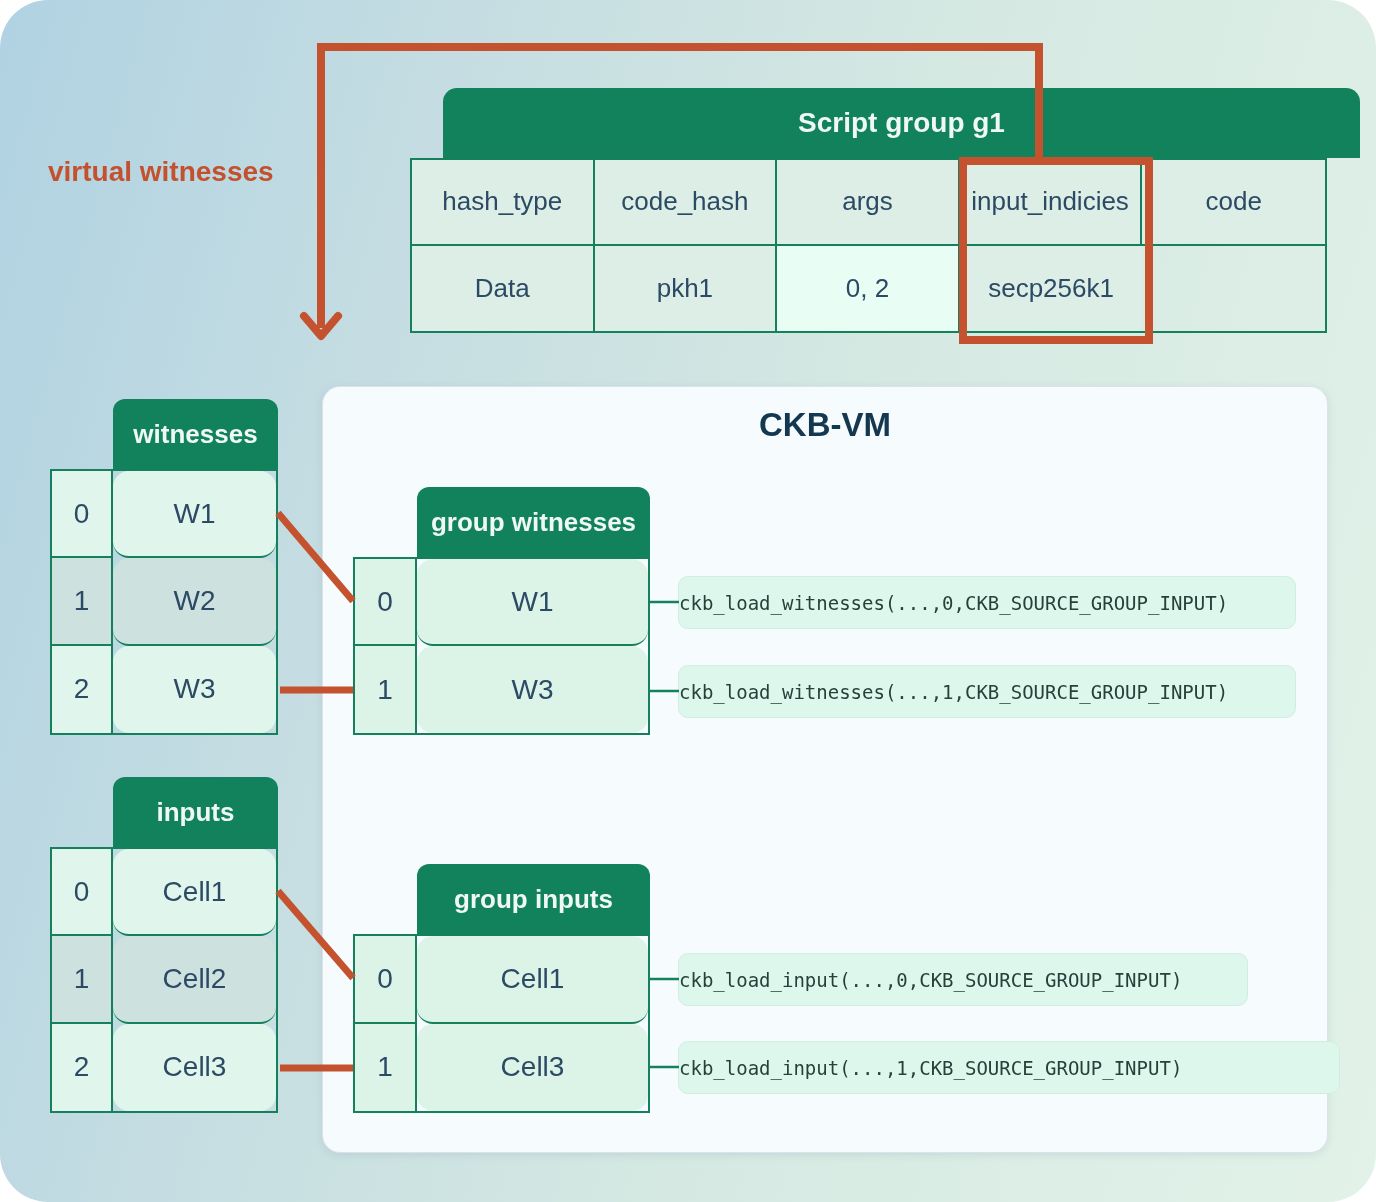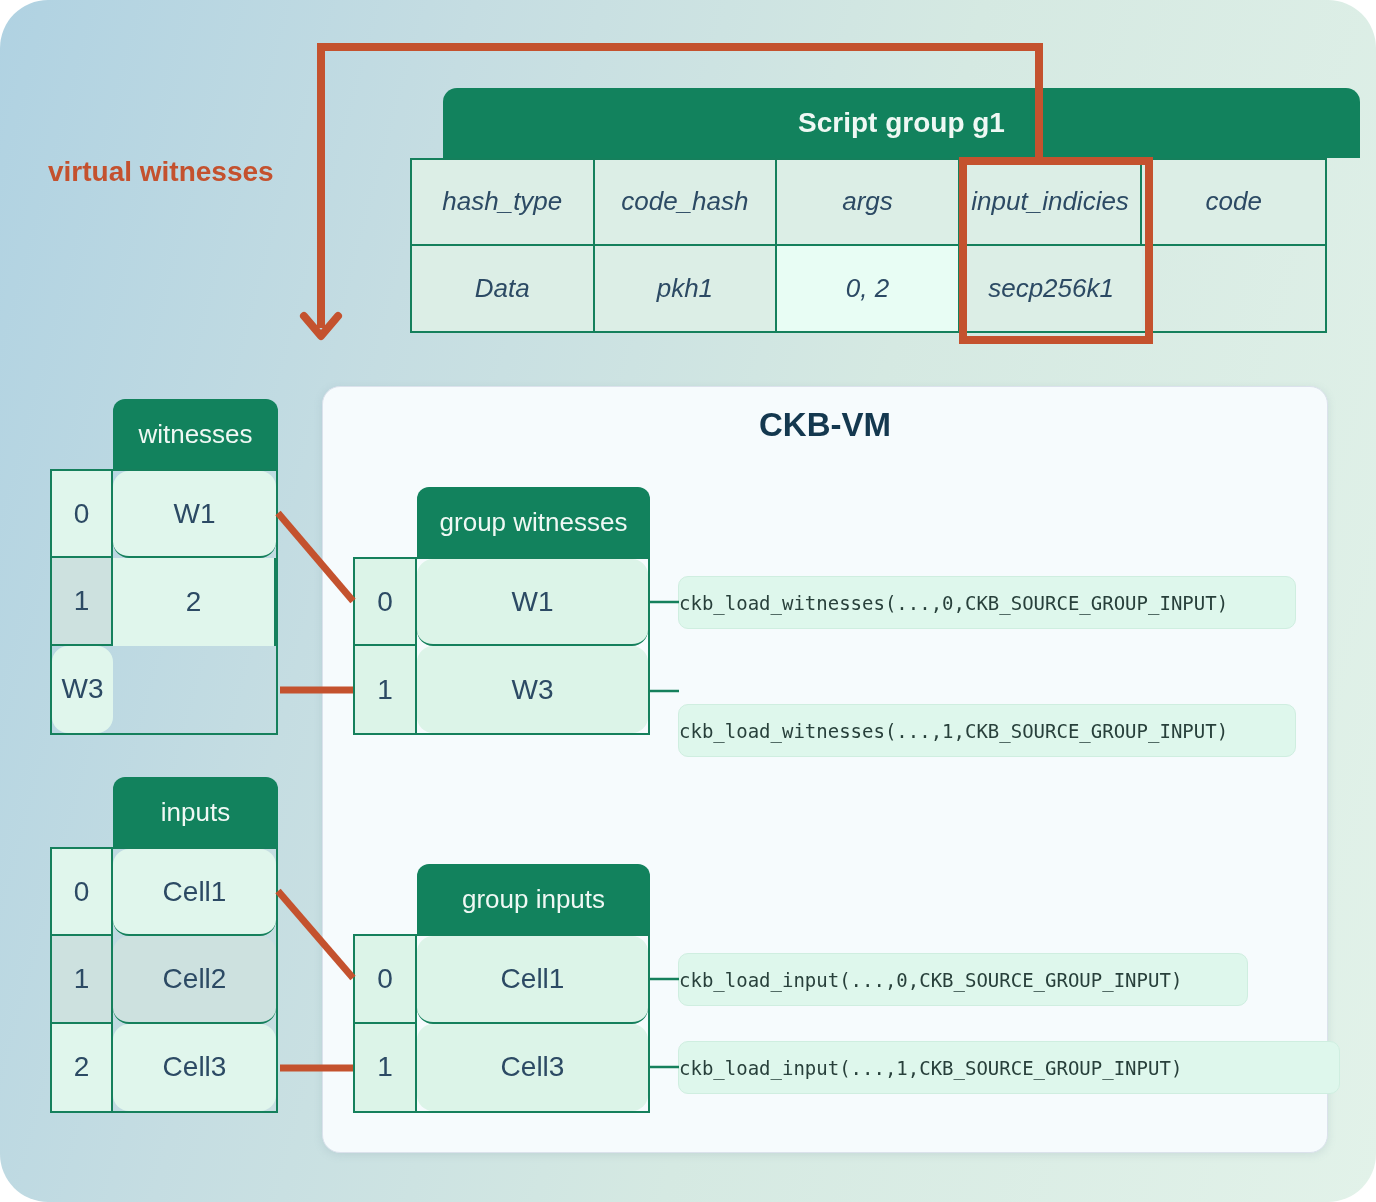--- a/index.html
+++ b/index.html
@@ -22,21 +22,21 @@
     display:flex; align-items:center; justify-content:center;margin-left:33px;
   }
   .sg-grid {
     left:410px; top:158px; width:917px; height:175px;
     display:grid; grid-template-columns:repeat(5,1fr); grid-template-rows:1fr 1fr;
     border:2px solid #15805C;
   }
   .sg-cell {
     display:flex; align-items:center; justify-content:center;
     font-size:26px; color:#2C4A64; background:#DCEEE6;
-    border-right:2px solid #15805C; border-bottom:2px solid #15805C;font-style:italic;
+    border-right:2px solid #15805C; border-bottom:2px solid #15805C;
   }
   .sg-cell.last-col { border-right:none; }
   .sg-cell.last-row { border-bottom:none; }
   .sg-cell.hl-value { background:#E8FDF4; }
   .sg-highlight {
     left:959px; top:157px; width:194px; height:187px;
     border:8px solid #C4522E; pointer-events:none; z-index:6;
   }
 
   
@@ -44,21 +44,21 @@
     left:322px; top:386px; width:1006px; height:767px;
     background:#F6FBFD; border:1px solid #dbe2ec; border-radius:18px;
     box-shadow:0 2px 8px rgba(110,140,155,0.18);
   }
   .vm-title { left:322px; top:406px; width:1006px; text-align:center;
     font-size:33px; font-weight:bold; color:#14384F; }
 
   
   .mini-head {
     background:#12825D; border-radius:12px 12px 0 0;
-    color:#EFF8F4; font-weight:normal; font-size:26px;
+    color:#EFF8F4; font-weight:bold; font-size:26px;
     display:flex; align-items:center; justify-content:center; height:70px;
   }
   .mini-grid { display:grid; border:2px solid #15805C; }
   .mini-cell {
     display:flex; align-items:center; justify-content:center;
     font-size:28px; color:#2C4A64;
     border-right:2px solid #15805C; border-bottom:2px solid #15805C;
   }
   .mini-cell.last-col { border-right:none;border-radius:16px; }
   .mini-cell.last-row { border-bottom:none; }
@@ -101,20 +101,21 @@
 
   <div class="abs vm-panel"></div>
   <div class="abs vm-title">CKB-VM</div>
 
   <div class="abs" style="left:50px; top:399px; width:228px;">
     <div class="abs mini-head" style="left:63px; top:0; width:165px;">witnesses</div>
     <div class="abs mini-grid" style="left:0; top:70px; width:228px; height:266px; grid-template-columns:61px 1fr; grid-template-rows:1fr 1fr 1fr;">
       <div class="mini-cell bg-mint">0</div>
       <div class="mini-cell bg-mint last-col">W1</div>
       <div class="mini-cell bg-dim">1</div>
+      <div class="mini-cell bg-dim last-col">W2</div>
       <div class="mini-cell bg-mint last-row">2</div>
       <div class="mini-cell bg-mint last-row last-col">W3</div>
     </div>
   </div>
 
   <div class="abs" style="left:50px; top:777px; width:228px;">
     <div class="abs mini-head" style="left:63px; top:0; width:165px;">inputs</div>
     <div class="abs mini-grid" style="left:0; top:70px; width:228px; height:266px; grid-template-columns:61px 1fr; grid-template-rows:1fr 1fr 1fr;">
       <div class="mini-cell bg-mint">0</div>
       <div class="mini-cell bg-mint last-col">Cell1</div>
@@ -139,21 +140,21 @@
     <div class="abs mini-head" style="left:64px; top:0; width:233px;">group inputs</div>
     <div class="abs mini-grid" style="left:0; top:70px; width:297px; height:179px; grid-template-columns:62px 1fr; grid-template-rows:1fr 1fr;">
       <div class="mini-cell bg-mint2">0</div>
       <div class="mini-cell bg-mint2 last-col">Cell1</div>
       <div class="mini-cell bg-mint2 last-row">1</div>
       <div class="mini-cell bg-mint2 last-row last-col">Cell3</div>
     </div>
   </div>
 
   <div class="abs code-box" style="left:678px; top:576px; width:618px;">ckb_load_witnesses(...,0,CKB_SOURCE_GROUP_INPUT)</div>
-  <div class="abs code-box" style="left:678px; top:665px; width:618px;margin-top:39px;">ckb_load_witnesses(...,1,CKB_SOURCE_GROUP_INPUT)</div>
+  <div class="abs code-box" style="left:678px; top:665px; width:618px;">ckb_load_witnesses(...,1,CKB_SOURCE_GROUP_INPUT)</div>
   <div class="abs code-box" style="left:678px; top:953px; width:570px;">ckb_load_input(...,0,CKB_SOURCE_GROUP_INPUT)</div>
   <div class="abs code-box" style="left:678px; top:1041px; width:662px;">ckb_load_input(...,1,CKB_SOURCE_GROUP_INPUT)</div>
 
   <svg class="abs overlay" viewBox="0 0 1376 1202">
     <path d="M321,328 L321,47 L1039,47 L1039,161" fill="none" stroke="#C4522E" stroke-width="8"></path>
     <path d="M304,316 L321,336 L338,316" fill="none" stroke="#C4522E" stroke-width="8" stroke-linecap="round" stroke-linejoin="round"></path>
     <line x1="278" y1="513" x2="353" y2="601" stroke="#C4522E" stroke-width="7"></line>
     <line x1="280" y1="690" x2="353" y2="690" stroke="#C4522E" stroke-width="7"></line>
     <line x1="278" y1="891" x2="353" y2="978" stroke="#C4522E" stroke-width="7"></line>
     <line x1="280" y1="1068" x2="353" y2="1068" stroke="#C4522E" stroke-width="7"></line>

